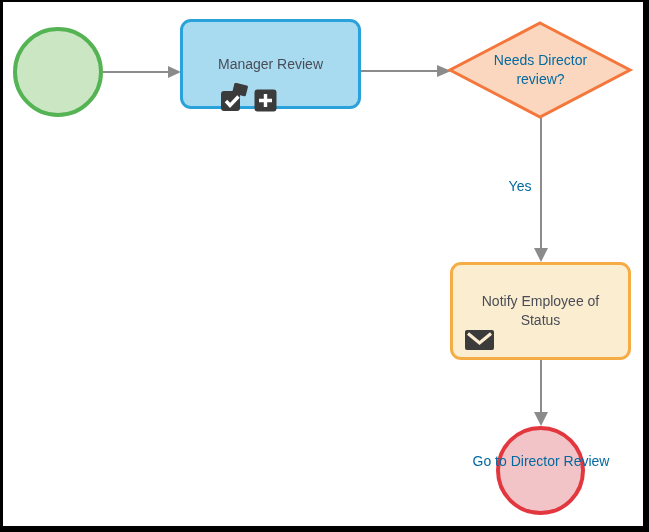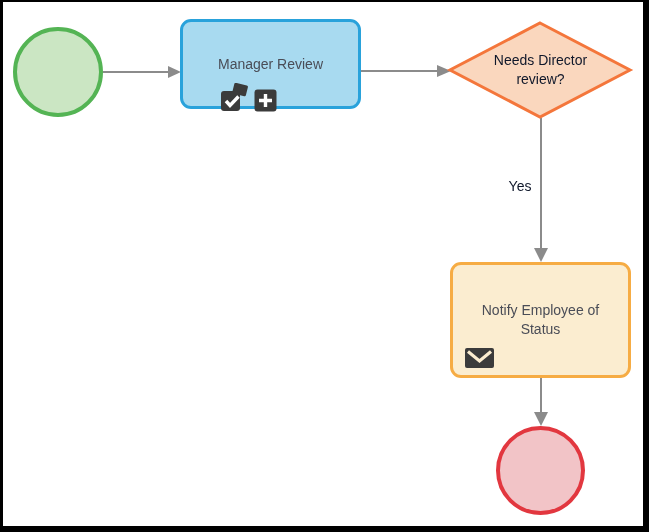--- a/index.html
+++ b/index.html
@@ -12,21 +12,21 @@
     background:#fff;
     font-family:"Liberation Sans", sans-serif;
     overflow:hidden;
   }
   .connectors{position:absolute;left:0;top:0;width:640px;height:524px;}
   .connectors line{stroke:#8b8b8b;stroke-width:2;}
   .connectors polygon{fill:#8b8b8b;}
 
   .node-label, .float-label{
     position:absolute;
-    color:#0f172a;
+    color:#0369a1;
     font-size:14px;
     line-height:19px;
     text-align:center;
     white-space:normal;
   }
 
   .event{
     position:absolute;
     box-sizing:border-box;
     border-radius:50%;
@@ -46,21 +46,21 @@
     border-radius:11px;
     display:flex;align-items:center;justify-content:center;
     text-align:center;
     color:#4a4d57;font-size:14px;line-height:19px;
   }
   .task-manager{
     left:177px;top:17px;width:181px;height:90px;
     background:#a8daf0;border:3px solid #29a2db;
   }
   .task-notify{
-    left:447px;top:260px;width:181px;height:116px;
+    left:447px;top:260px;width:181px;height:98px;
     background:#fbedd0;border:3px solid #f6ac44;
   }
   .task .inner-label{max-width:160px;}
 
   .markers{
     position:absolute;left:37px;bottom:-6px;
     display:flex;gap:5px;align-items:flex-end;
   }
   .gateway-svg{position:absolute;left:443px;top:18px;width:188px;height:100px;}
   .gateway-label{left:467px;top:49px;width:141px;}
@@ -124,14 +124,15 @@
 
   <div class="task task-notify">
     <div class="inner-label">Notify Employee of Status</div>
     <svg class="envelope icon-svg" viewBox="0 0 29 20">
       <rect x="0" y="0" width="29" height="20" rx="2" fill="#3b3b3b"></rect>
       <path d="M3 3.5 L14.5 13 L26 3.5" stroke="#fbedd0" stroke-width="3.2" fill="none"></path>
     </svg>
   </div>
 
   <div class="event end-event"></div>
+  <div class="node-label end-label">Go to Director Review</div>
 
 </div>
 
 </body></html>

